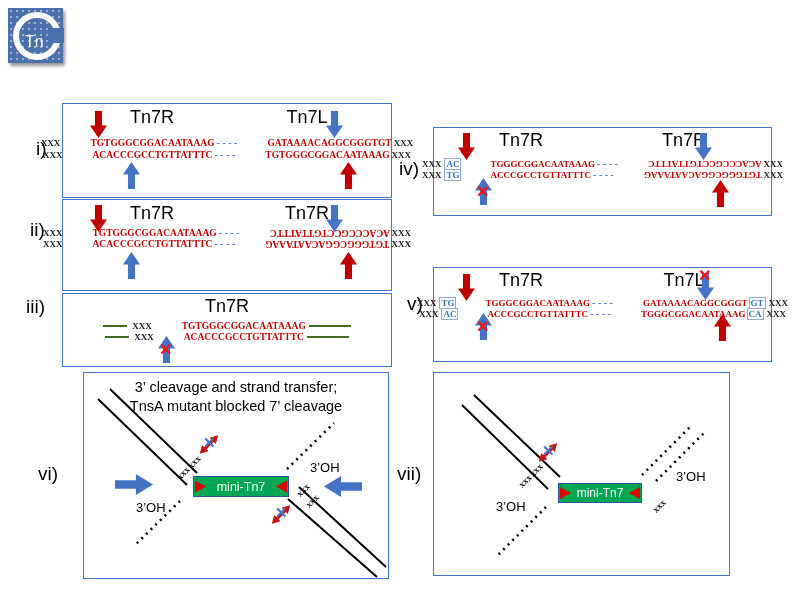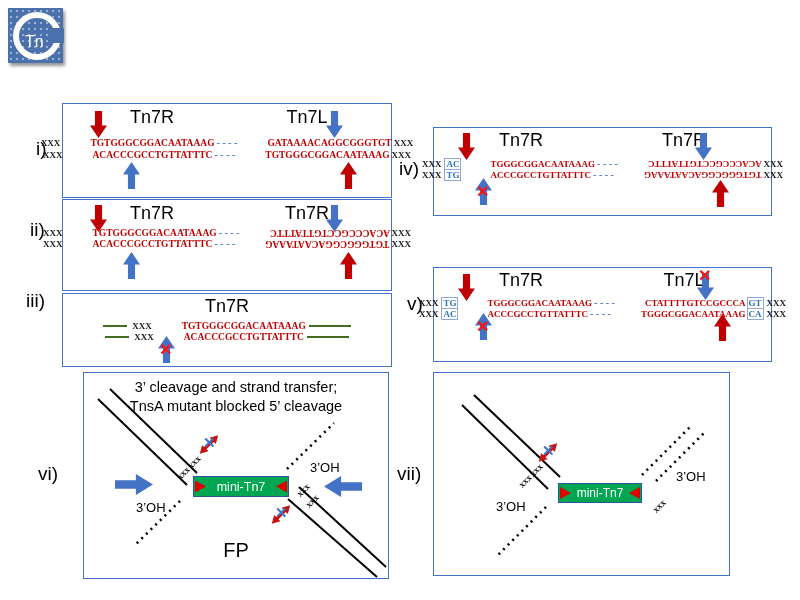--- a/index.html
+++ b/index.html
@@ -70,21 +70,21 @@
 <div id="stage">
 
   <div class="logo">
     <div class="ring"></div>
     <div class="gap"></div>
     <span class="tn">Tn</span>
   </div>
 
   <div class="plab" style="left:36px;top:138px">i)</div>
   <div class="plab" style="left:30px;top:219px">ii)</div>
-  <div class="plab" style="left:26px;top:290px">iii)</div>
+  <div class="plab" style="left:26px;top:296px">iii)</div>
   <div class="plab" style="left:399px;top:158px">iv)</div>
   <div class="plab" style="left:407px;top:293px">v)</div>
   <div class="plab" style="left:38px;top:463px">vi)</div>
   <div class="plab" style="left:397px;top:463px">vii)</div>
 
   <div class="panel" style="left:62px;top:103px;width:328px;height:93px">
     <div class="endlabel" style="left:54px;top:3px">Tn7R</div>
     <div class="endlabel" style="left:209px;top:3px">Tn7L</div>
     <div class="ar w-down red" style="left:27px;top:7px"></div>
     <div class="ar w-down blue" style="left:263px;top:7px"></div>
@@ -196,21 +196,21 @@
     <div class="blk" style="left:262px;top:3px">
       <div class="ar w-down blue" style="left:1px;top:2px"></div>
       <span class="xmark xm-top">✕</span>
     </div>
     <div class="seqrow tight" style="top:29px">
       <span class="gl w20"></span>
       <span class="xxx">XXX</span>
       <span class="mut">TG</span>
       <span class="seq">TGGGCGGACAATAAAG</span>
       <span class="dash">- - - -</span>
-      <span class="seq">CTATTTTGTCCGCCCA</span>
+      <span class="seq">GATAAAACAGGCGGGT</span>
       <span class="mut">GT</span>
       <span class="xxx">XXX</span>
       <span class="gl w20"></span>
     </div>
     <div class="seqrow tight" style="top:40px">
       <span class="gl w20"></span>
       <span class="xxx">XXX</span>
       <span class="mut">AC</span>
       <span class="seq">ACCCGCCTGTTATTTC</span>
       <span class="dash">- - - -</span>
@@ -221,21 +221,21 @@
     </div>
     <div class="blk" style="left:40px;top:45px">
       <div class="ar w-up blue" style="left:1px;top:0"></div>
       <span class="xmark xm-mid">✕</span>
     </div>
     <div class="ar w-up red" style="left:280px;top:46px"></div>
   </div>
 
   <div class="panel" style="left:83px;top:372px;width:304px;height:205px">
     <div class="cap" style="top:6px">3’ cleavage and strand transfer;</div>
-    <div class="cap" style="top:25px">TnsA mutant blocked 5’ cleavage</div>
+    <div class="cap" style="top:25px">TnsA mutant blocked 7’ cleavage</div>
     <svg class="psvg" width="304" height="205" viewBox="0 0 304 205">
       <line x1="14" y1="26" x2="103" y2="112" stroke="#000" stroke-width="2"></line>
       <line x1="26" y1="16" x2="113" y2="100" stroke="#000" stroke-width="2"></line>
       <line x1="96" y1="128" x2="50" y2="173" stroke="#000" stroke-width="2.6" stroke-dasharray="2 4.5"></line>
       <line x1="203" y1="96" x2="250" y2="50" stroke="#000" stroke-width="2.6" stroke-dasharray="2 4.5"></line>
       <line x1="204" y1="126" x2="293" y2="204" stroke="#000" stroke-width="2"></line>
       <line x1="215" y1="114" x2="302" y2="194" stroke="#000" stroke-width="2"></line>
     </svg>
     <div class="ar w-right blue" style="left:31px;top:101px"></div>
     <div class="ar w-left blue" style="left:240px;top:103px"></div>
@@ -251,21 +251,20 @@
     <div class="cut" style="left:112px;top:58px">
       <div class="dbl"></div>
       <span class="bx">✕</span>
     </div>
     <div class="cut" style="left:184px;top:128px">
       <div class="dbl"></div>
       <span class="bx">✕</span>
     </div>
     <span class="oh" style="left:52px;top:127px">3’OH</span>
     <span class="oh" style="left:226px;top:87px">3’OH</span>
-    <div class="fp" style="top:166px">FP</div>
   </div>
 
   <div class="panel" style="left:433px;top:372px;width:295px;height:202px">
     <svg class="psvg" width="295" height="202" viewBox="0 0 295 202">
       <line x1="28" y1="32" x2="114" y2="116" stroke="#000" stroke-width="2"></line>
       <line x1="40" y1="22" x2="126" y2="104" stroke="#000" stroke-width="2"></line>
       <line x1="112" y1="134" x2="62" y2="184" stroke="#000" stroke-width="2.6" stroke-dasharray="2 4.5"></line>
       <line x1="208" y1="102" x2="258" y2="52" stroke="#000" stroke-width="2.6" stroke-dasharray="2 4.5"></line>
       <line x1="222" y1="108" x2="272" y2="58" stroke="#000" stroke-width="2.6" stroke-dasharray="2 4.5"></line>
     </svg>

